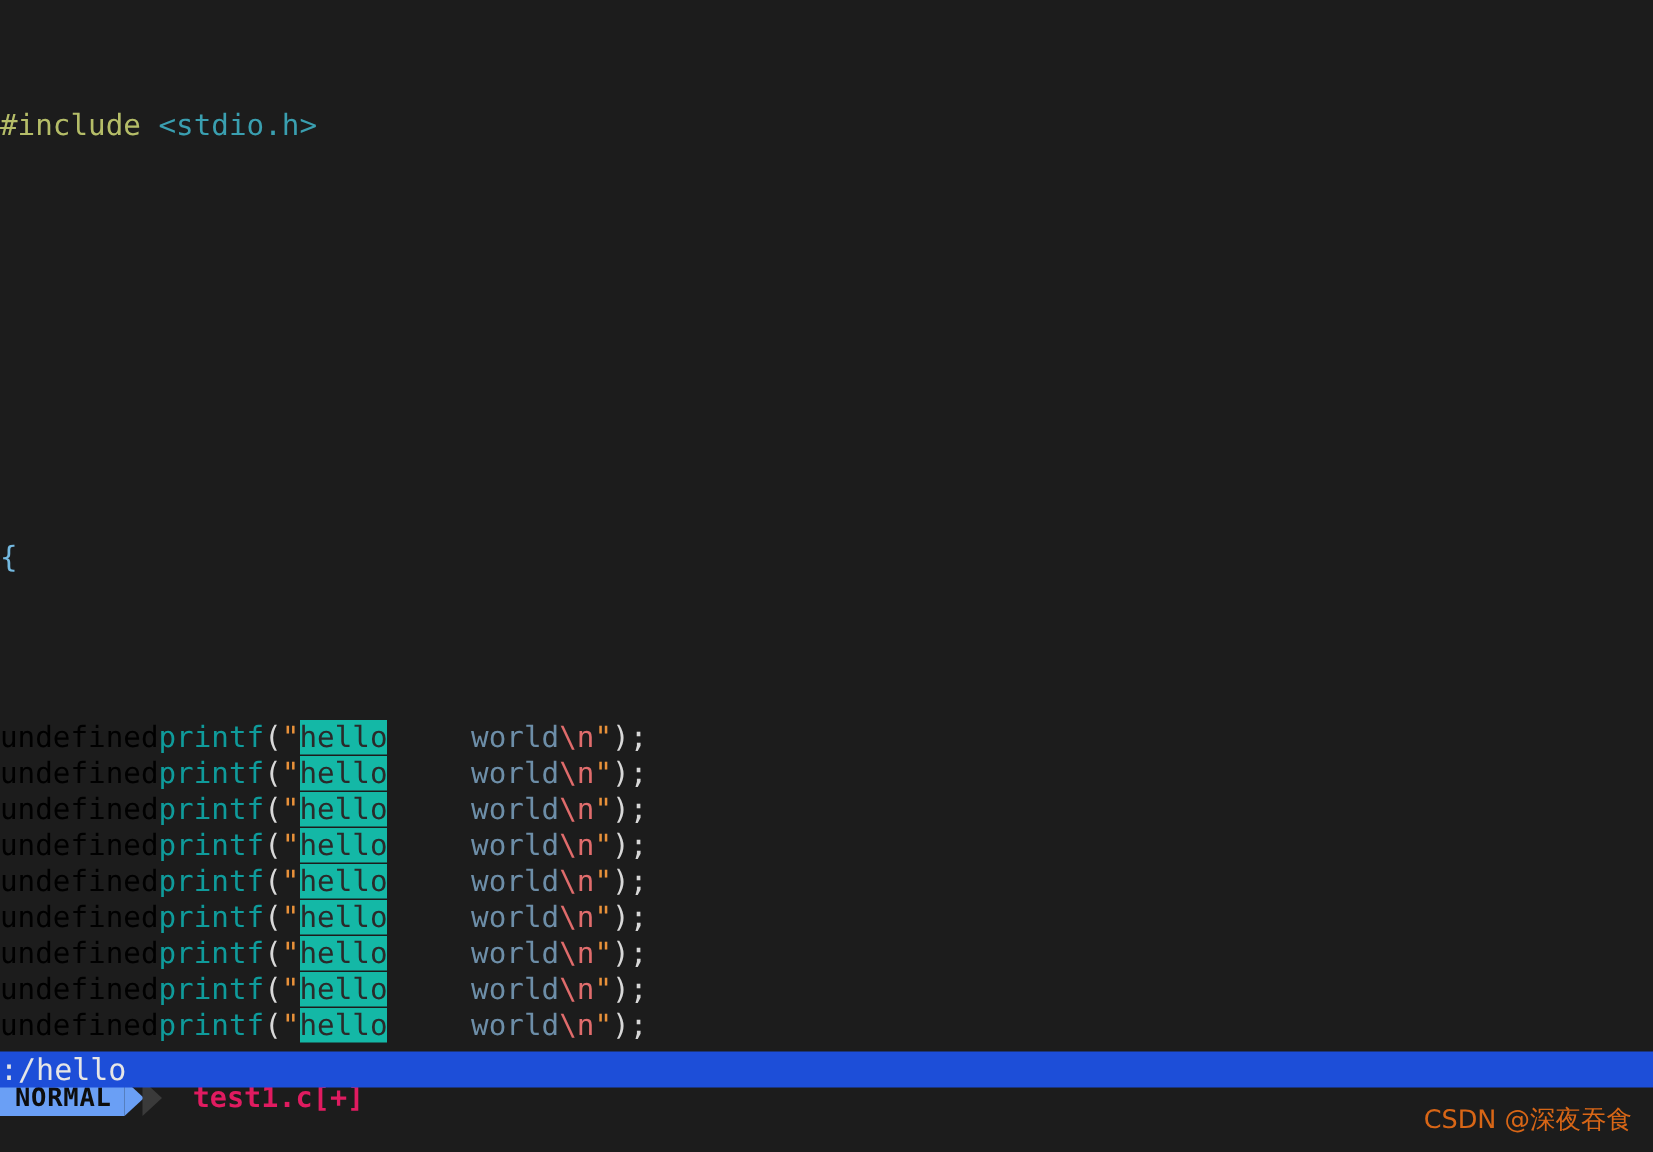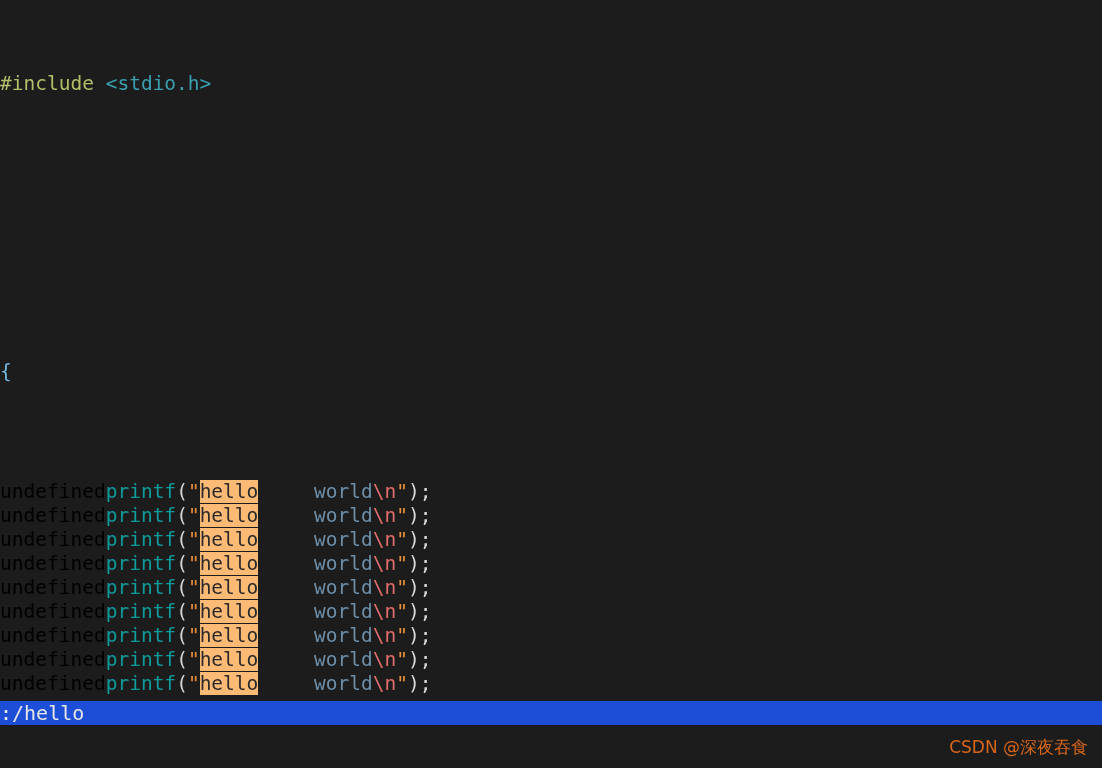--- a/index.html
+++ b/index.html
@@ -44,21 +44,21 @@
   
   .tok-pre      { color: #b5bd68; }   
   .tok-header   { color: #3a9fb0; }   
   .tok-type     { color: #e06c6c; }   
   .tok-func     { color: #0f9b9b; }   
   .tok-punct    { color: #d8d8d8; }   
   .tok-brace    { color: #74b9e0; }   
   .tok-quote    { color: #e8913a; }   
   .tok-str      { color: #6d8ea8; padding-left: 44px; }   
   .tok-esc      { color: #e06c6c; }   
-  .search-hl    { background: #fdba74; color: #2a2a2a; text-align: center; }
+  .search-hl    { background: #14b8a6; color: #2a2a2a; text-align: center; }
 
   
   #statusline {
     position: absolute;
     left: 0;
     top: 720px;
     width: 1102px;
     height: 24px;
     background: #1c1c1c;
     display: flex;
@@ -149,18 +149,24 @@
     
     <div id="printf-block"><div class="line"><span>undefined</span><span class="tok-func">printf</span><span class="tok-punct">(</span><span class="tok-quote">"</span><span class="search-hl">hello</span><span class="tok-str"> world</span><span class="tok-esc">\n</span><span class="tok-quote">"</span><span class="tok-punct">)</span><span class="tok-punct">;</span></div><div class="line"><span>undefined</span><span class="tok-func">printf</span><span class="tok-punct">(</span><span class="tok-quote">"</span><span class="search-hl">hello</span><span class="tok-str"> world</span><span class="tok-esc">\n</span><span class="tok-quote">"</span><span class="tok-punct">)</span><span class="tok-punct">;</span></div><div class="line"><span>undefined</span><span class="tok-func">printf</span><span class="tok-punct">(</span><span class="tok-quote">"</span><span class="search-hl">hello</span><span class="tok-str"> world</span><span class="tok-esc">\n</span><span class="tok-quote">"</span><span class="tok-punct">)</span><span class="tok-punct">;</span></div><div class="line"><span>undefined</span><span class="tok-func">printf</span><span class="tok-punct">(</span><span class="tok-quote">"</span><span class="search-hl">hello</span><span class="tok-str"> world</span><span class="tok-esc">\n</span><span class="tok-quote">"</span><span class="tok-punct">)</span><span class="tok-punct">;</span></div><div class="line"><span>undefined</span><span class="tok-func">printf</span><span class="tok-punct">(</span><span class="tok-quote">"</span><span class="search-hl">hello</span><span class="tok-str"> world</span><span class="tok-esc">\n</span><span class="tok-quote">"</span><span class="tok-punct">)</span><span class="tok-punct">;</span></div><div class="line"><span>undefined</span><span class="tok-func">printf</span><span class="tok-punct">(</span><span class="tok-quote">"</span><span class="search-hl">hello</span><span class="tok-str"> world</span><span class="tok-esc">\n</span><span class="tok-quote">"</span><span class="tok-punct">)</span><span class="tok-punct">;</span></div><div class="line"><span>undefined</span><span class="tok-func">printf</span><span class="tok-punct">(</span><span class="tok-quote">"</span><span class="search-hl">hello</span><span class="tok-str"> world</span><span class="tok-esc">\n</span><span class="tok-quote">"</span><span class="tok-punct">)</span><span class="tok-punct">;</span></div><div class="line"><span>undefined</span><span class="tok-func">printf</span><span class="tok-punct">(</span><span class="tok-quote">"</span><span class="search-hl">hello</span><span class="tok-str"> world</span><span class="tok-esc">\n</span><span class="tok-quote">"</span><span class="tok-punct">)</span><span class="tok-punct">;</span></div><div class="line"><span>undefined</span><span class="tok-func">printf</span><span class="tok-punct">(</span><span class="tok-quote">"</span><span class="search-hl">hello</span><span class="tok-str"> world</span><span class="tok-esc">\n</span><span class="tok-quote">"</span><span class="tok-punct">)</span><span class="tok-punct">;</span></div></div>
 
     
     
 
     
     
   </div>
 
+  <div id="statusline">
+    <div id="mode-badge">NORMAL</div>
+    <div id="mode-arrow"></div>
+    <div id="sep-arrow"></div>
+    <div id="filename">test1.c[+]</div>
+  </div>
 
   <div id="cmdline">:/hello</div>
 
   <div id="watermark">CSDN @深夜吞食</div>
 
 </div>
 
 </body></html>

